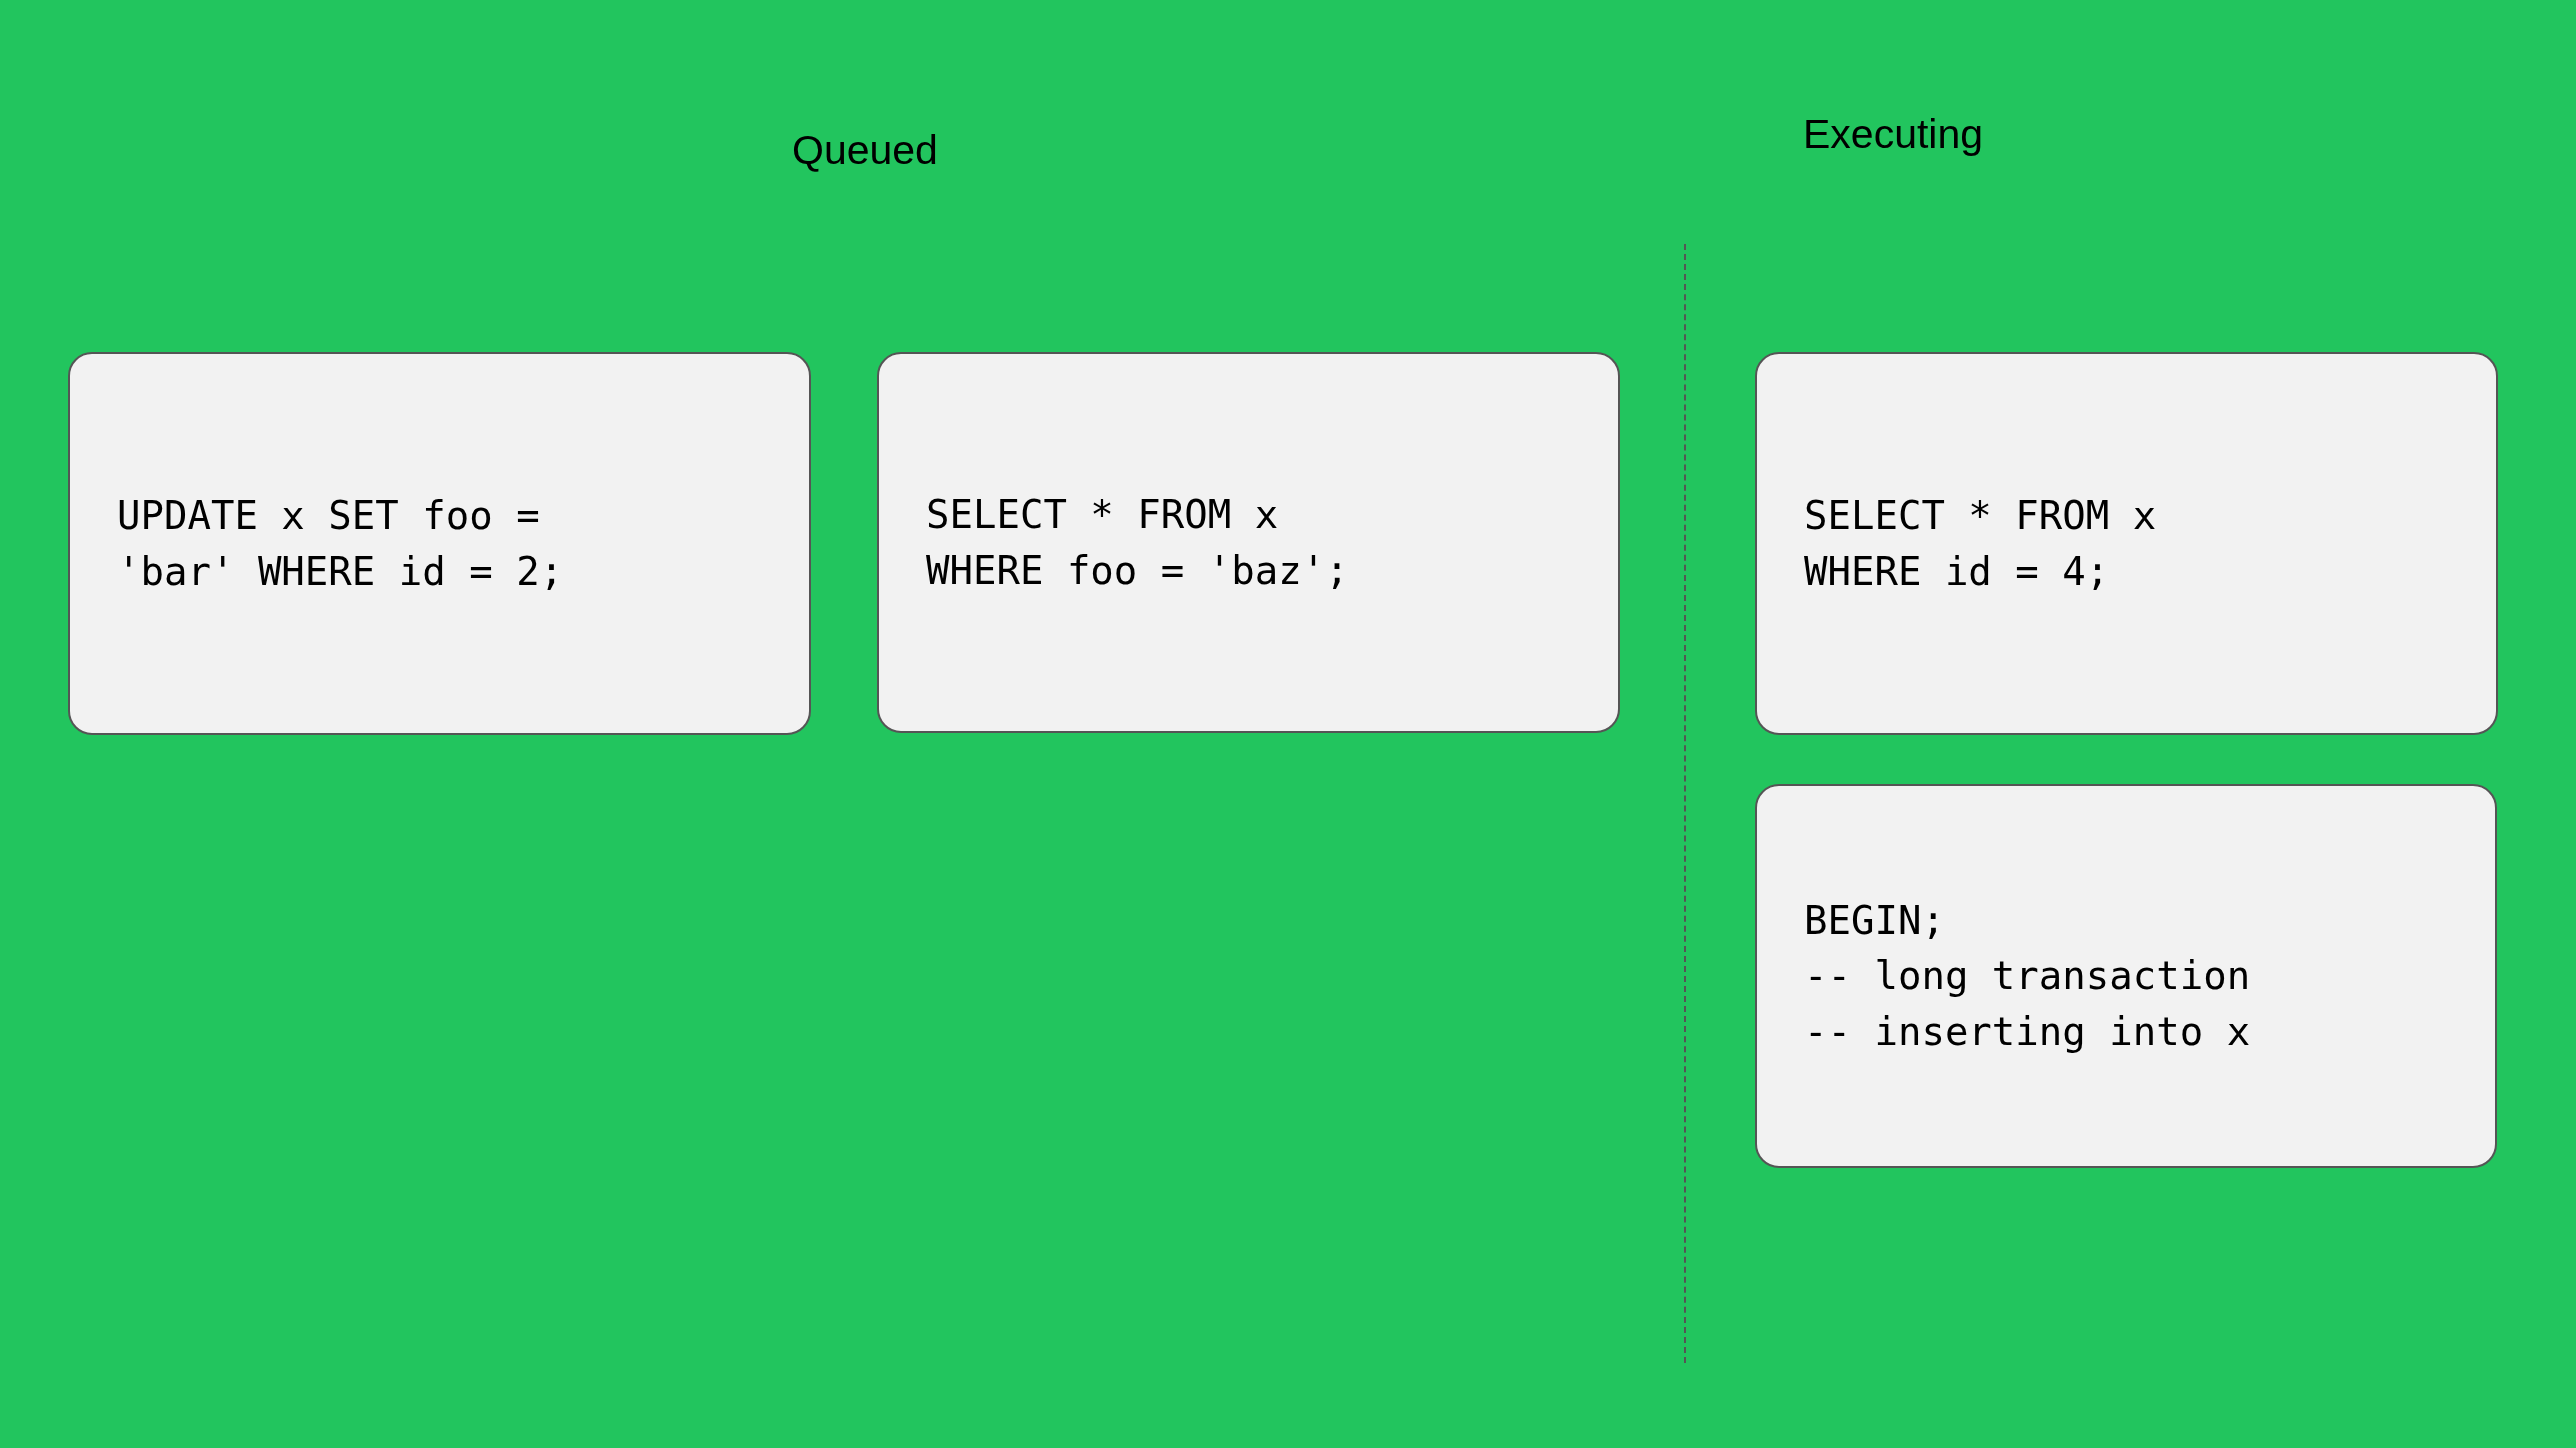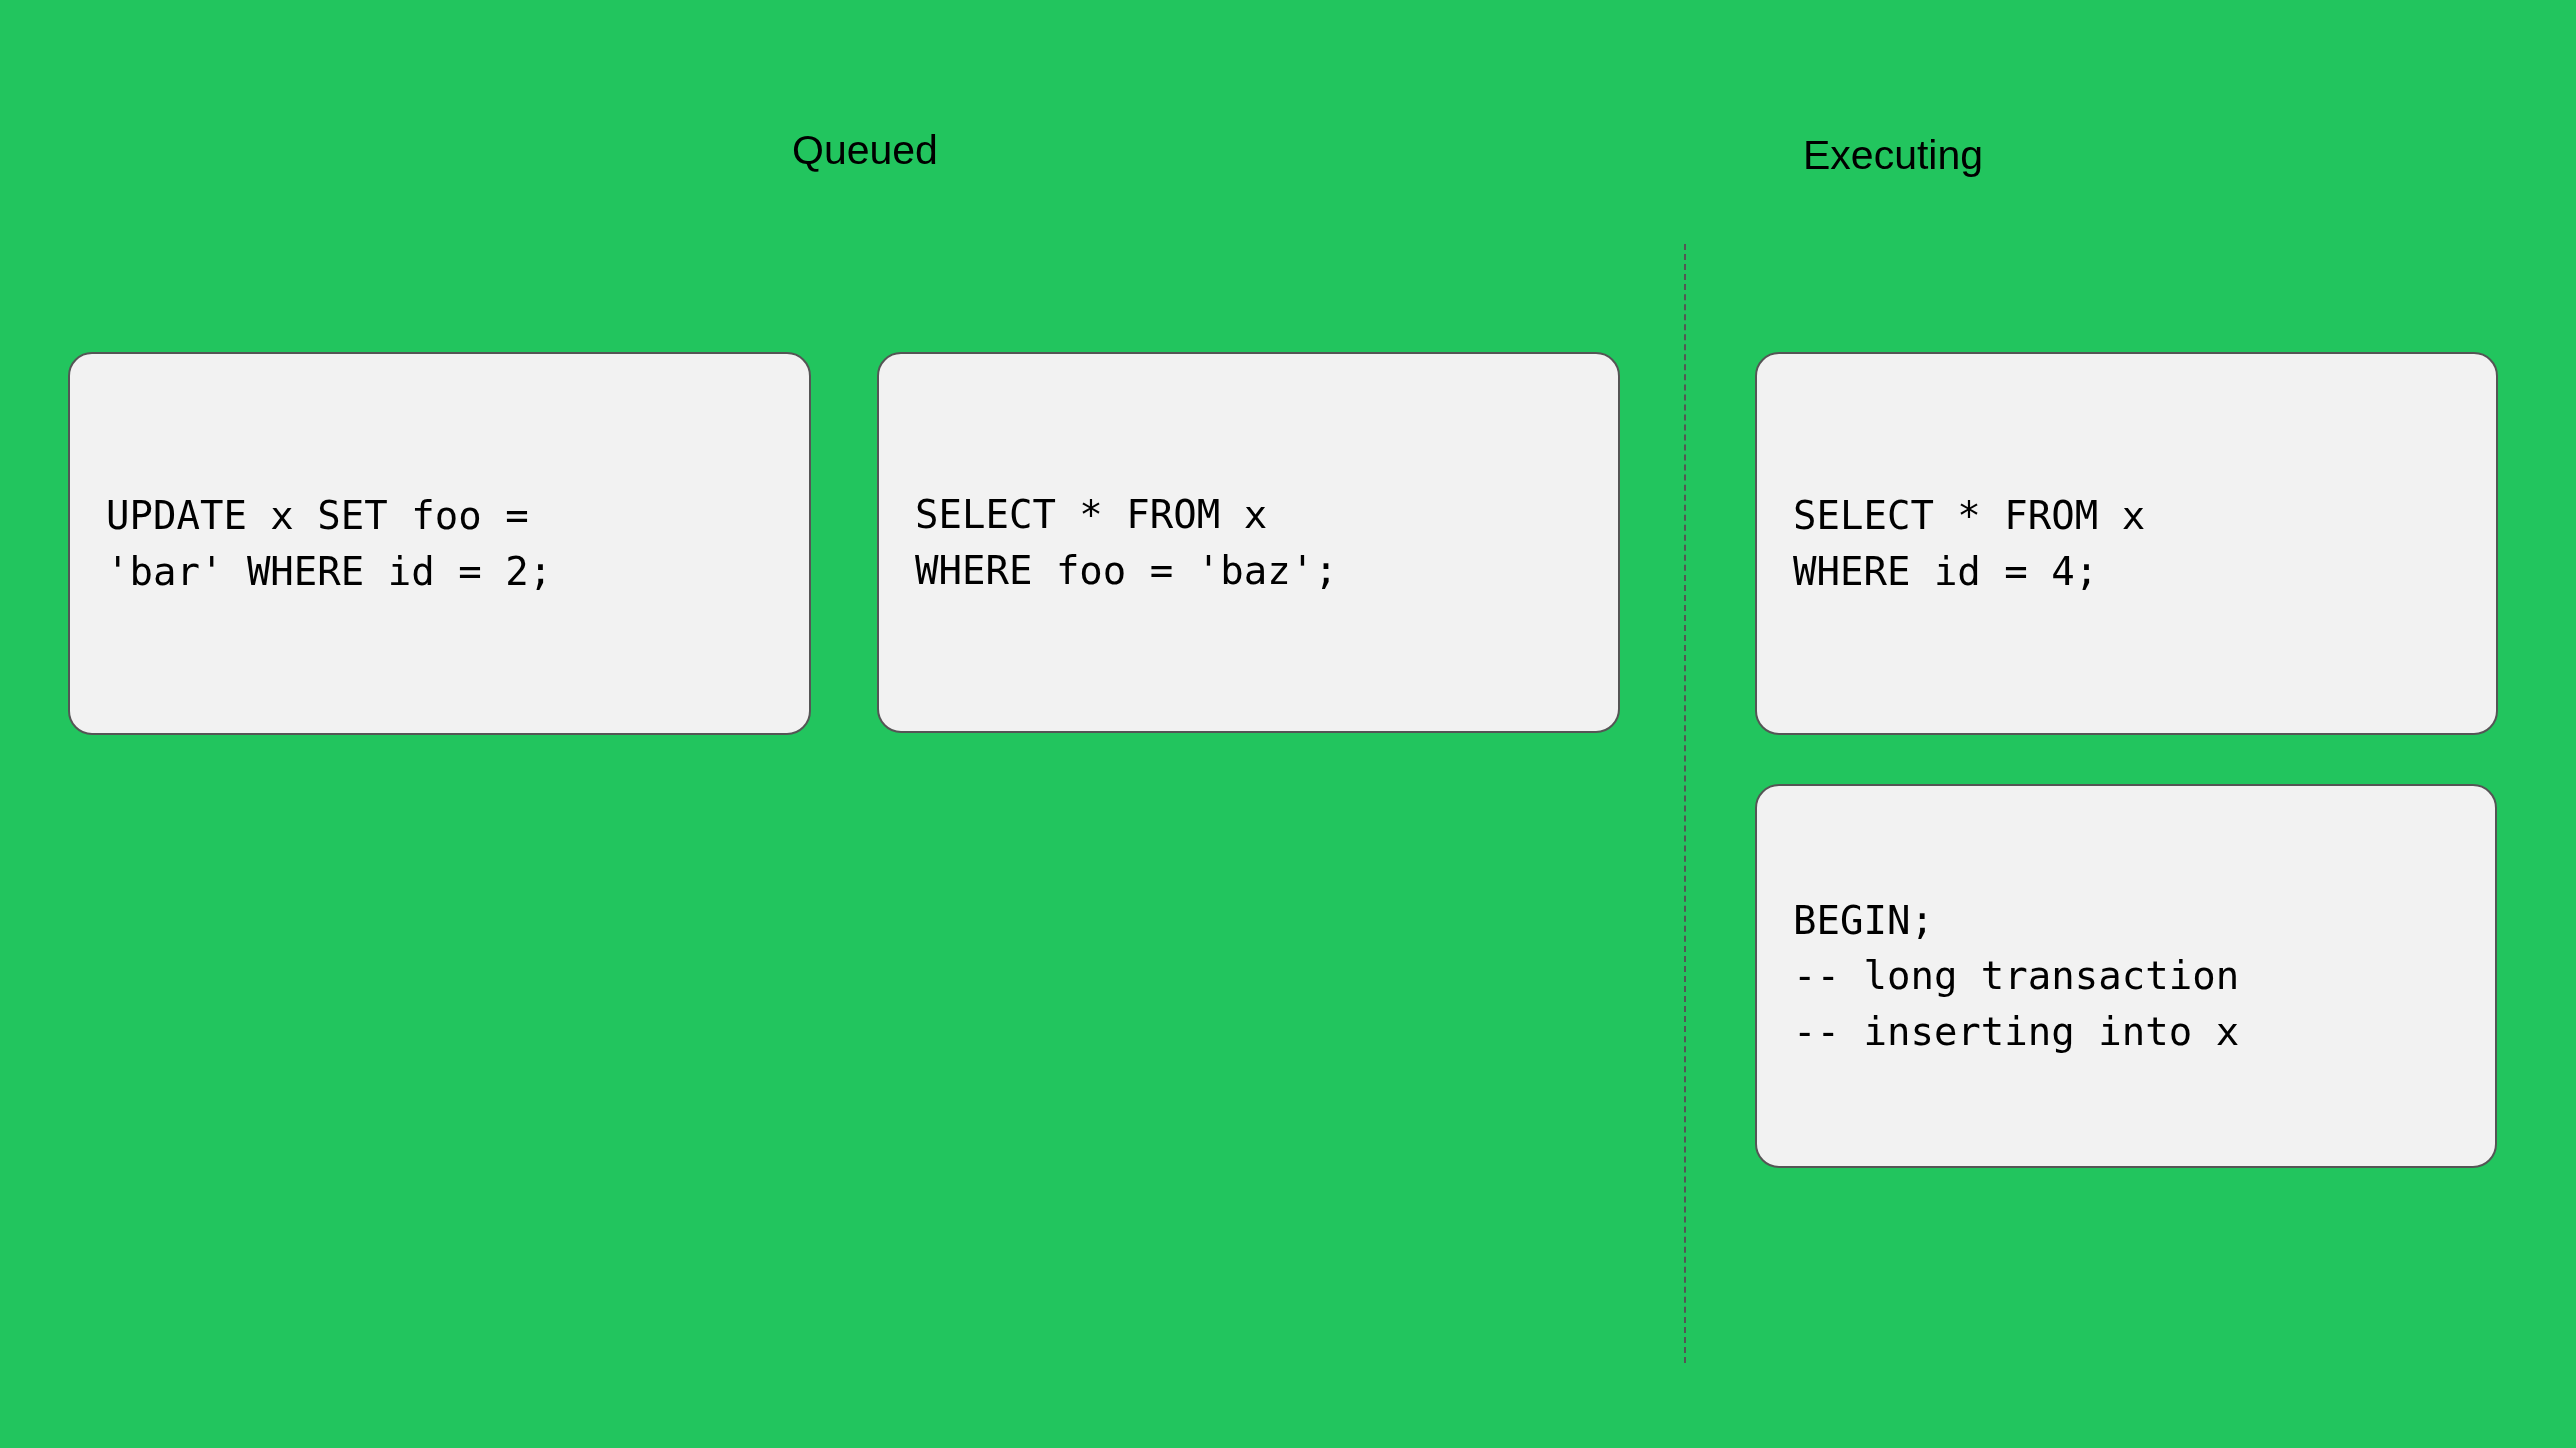--- a/index.html
+++ b/index.html
@@ -28,21 +28,21 @@
     color: #000000;
     line-height: 1;
     white-space: pre;
   }
   #header-queued {
     left: 792px;
     top: 130px;
   }
   #header-executing {
     left: 1803px;
-    top: 135px;
+    top: 114px;
   }
 
   
   #divider {
     position: absolute;
     left: 1684px;
     top: 244px;
     width: 0px;
     height: 1119px;
     border-left: 2.7px dashed #555555;
@@ -57,21 +57,21 @@
     border-radius: 24px;
     display: flex;
     align-items: center;
   }
   .card-text {
     font-family: "DejaVu Sans Mono", "Liberation Mono", monospace;
     font-size: 39px;
     line-height: 1.42;
     color: #000000;
     white-space: pre;
-    padding-left: 36px;
+    padding-left: 47px;
     padding-right: 20px;
     margin: 0;
   }
 
   #card-update      { left: 68px;  top: 352px;  width: 743px; height: 383px; }
   #card-select-foo  { left: 877px; top: 352px;  width: 743px; height: 381px; }
   #card-select-id   { left: 1755px; top: 352px;  width: 743px; height: 383px; }
   #card-begin-txn   { left: 1755px; top: 784px; width: 742px; height: 384px; }
 </style>
 </head>

